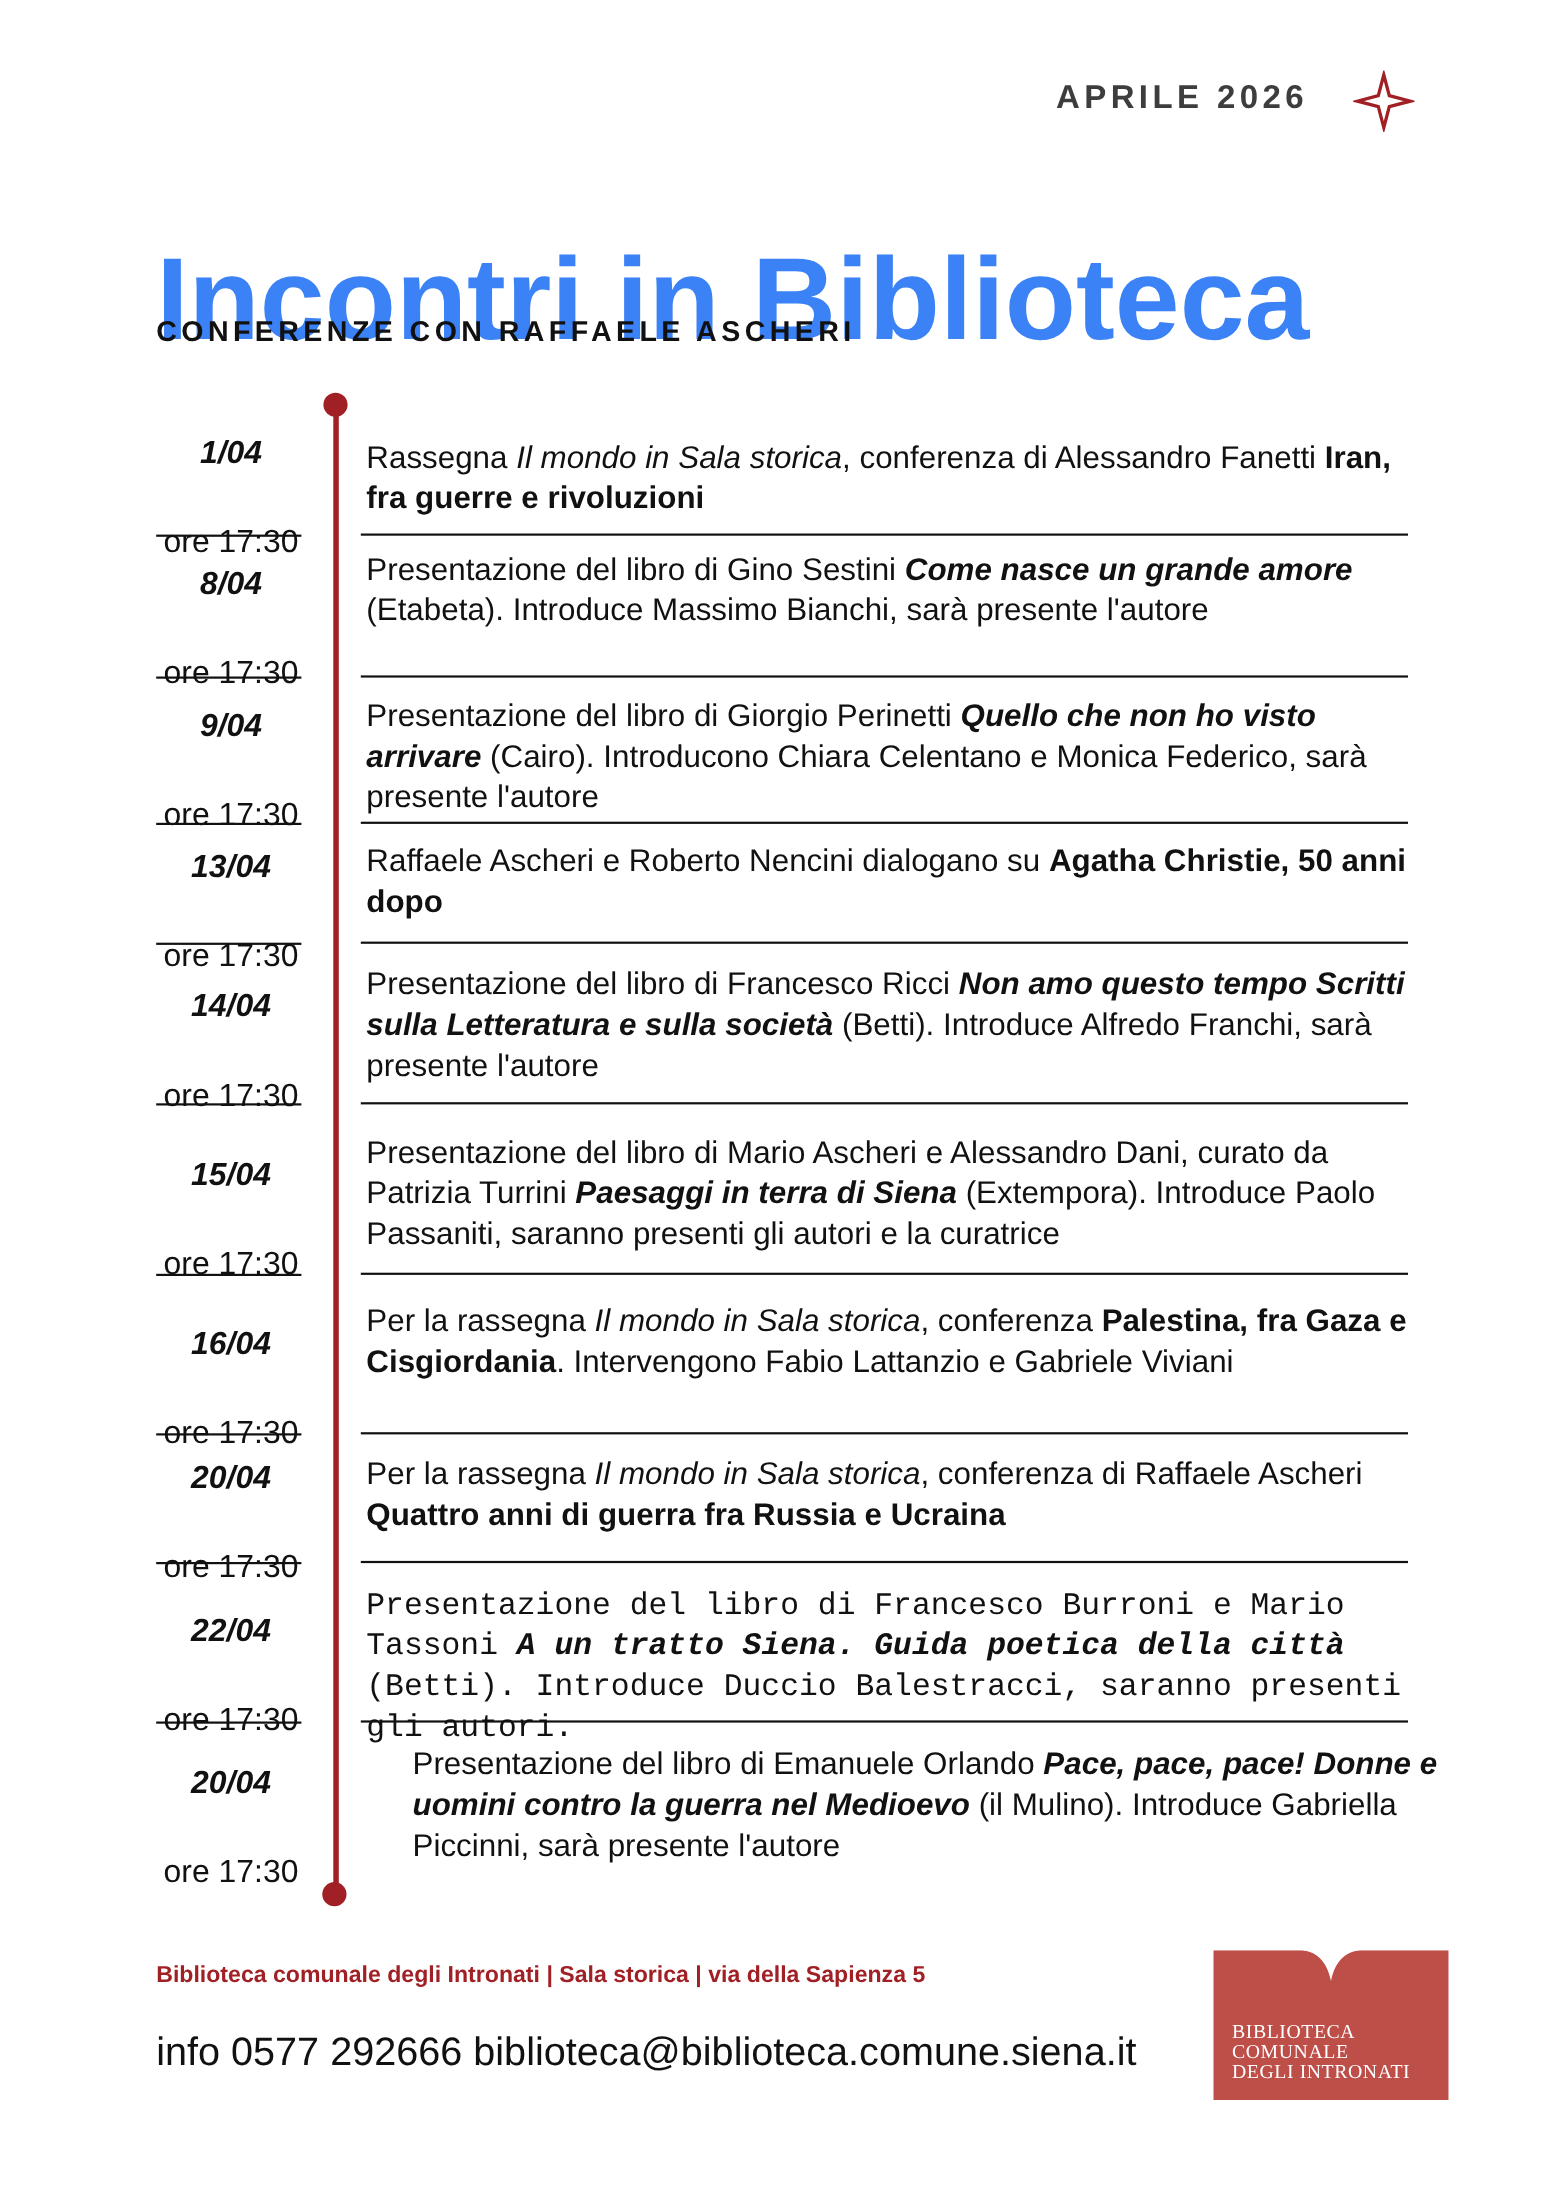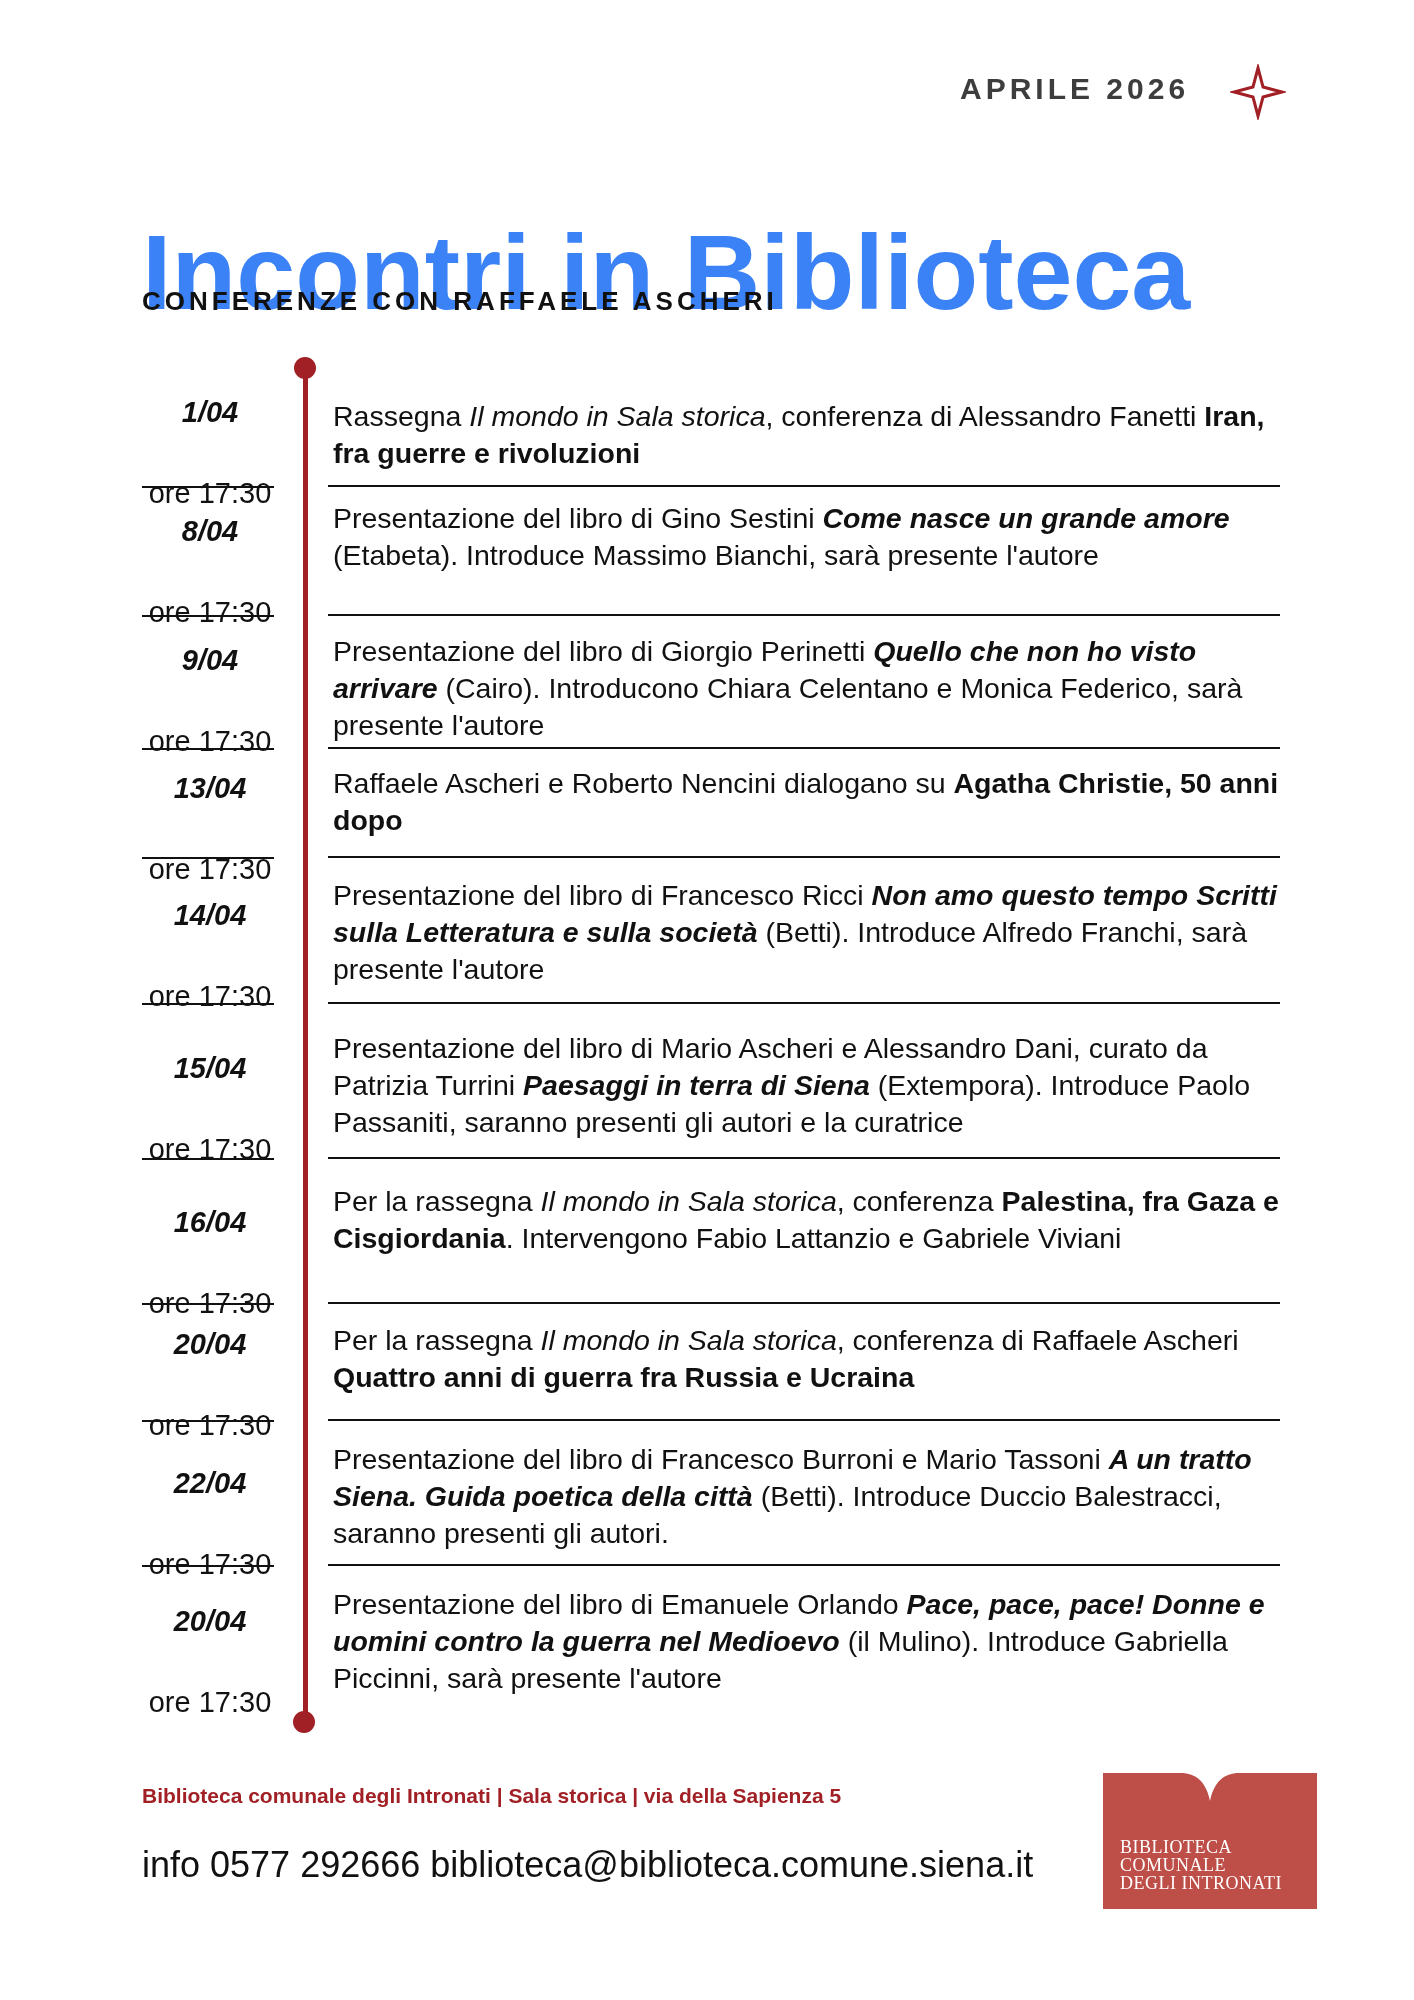--- a/index.html
+++ b/index.html
@@ -118,30 +118,30 @@
       </div>
       <div class="desc" style="top: 1322px;"><span>Per la rassegna </span><i>Il mondo in Sala storica</i><span>, conferenza di Raffaele Ascheri </span><b>Quattro anni di guerra fra Russia e Ucraina</b></div>
     </div>
     <div class="sep-left" style="top: 1420px;"></div>
     <div class="sep-right" style="top: 1419px;"></div>
     <div class="entry">
       <div class="date-block" style="top: 1465px;">
         <div class="date">22/04</div>
         <div class="time">ore 17:30</div>
       </div>
-      <div class="desc" style="top: 1441px;"><span>Presentazione del libro di Francesco Burroni e Mario Tassoni </span><b style="font-style: italic;">A un tratto Siena. Guida poetica della città</b><span> (Betti). Introduce Duccio Balestracci, saranno presenti gli autori.</span></div>
+      <div class="desc" style="top: 1441px; font-family: Liberation Mono, monospace;"><span>Presentazione del libro di Francesco Burroni e Mario Tassoni </span><b style="font-style: italic;">A un tratto Siena. Guida poetica della città</b><span> (Betti). Introduce Duccio Balestracci, saranno presenti gli autori.</span></div>
     </div>
     <div class="sep-left" style="top: 1565px;"></div>
     <div class="sep-right" style="top: 1564px;"></div>
     <div class="entry">
       <div class="date-block" style="top: 1603px;">
         <div class="date">20/04</div>
         <div class="time">ore 17:30</div>
       </div>
-      <div class="desc" style="top: 1586px;"><span>Presentazione del libro di Emanuele Orlando </span><b style="font-style: italic;">Pace, pace, pace! Donne e uomini contro la guerra nel Medioevo</b><span> (il Mulino). Introduce Gabriella Piccinni, sarà presente l'autore</span></div>
+      <div class="desc" style="top: 1586px; margin-left: 42px;"><span>Presentazione del libro di Emanuele Orlando </span><b style="font-style: italic;">Pace, pace, pace! Donne e uomini contro la guerra nel Medioevo</b><span> (il Mulino). Introduce Gabriella Piccinni, sarà presente l'autore</span></div>
     </div>
   </div>
 
 <div class="footer-address">Biblioteca comunale degli Intronati | Sala storica | via della Sapienza 5</div>
 <div class="footer-contact">
   <div>info 0577 292666 biblioteca@biblioteca.comune.siena.it</div>
 </div>
 
 <svg class="logo" viewBox="0 0 214 136">
   <path d="M0 0 H78 C92 0 103 8 107 28 C111 8 122 0 136 0 H214 V136 H0 Z" fill="#bd4e48"></path>

